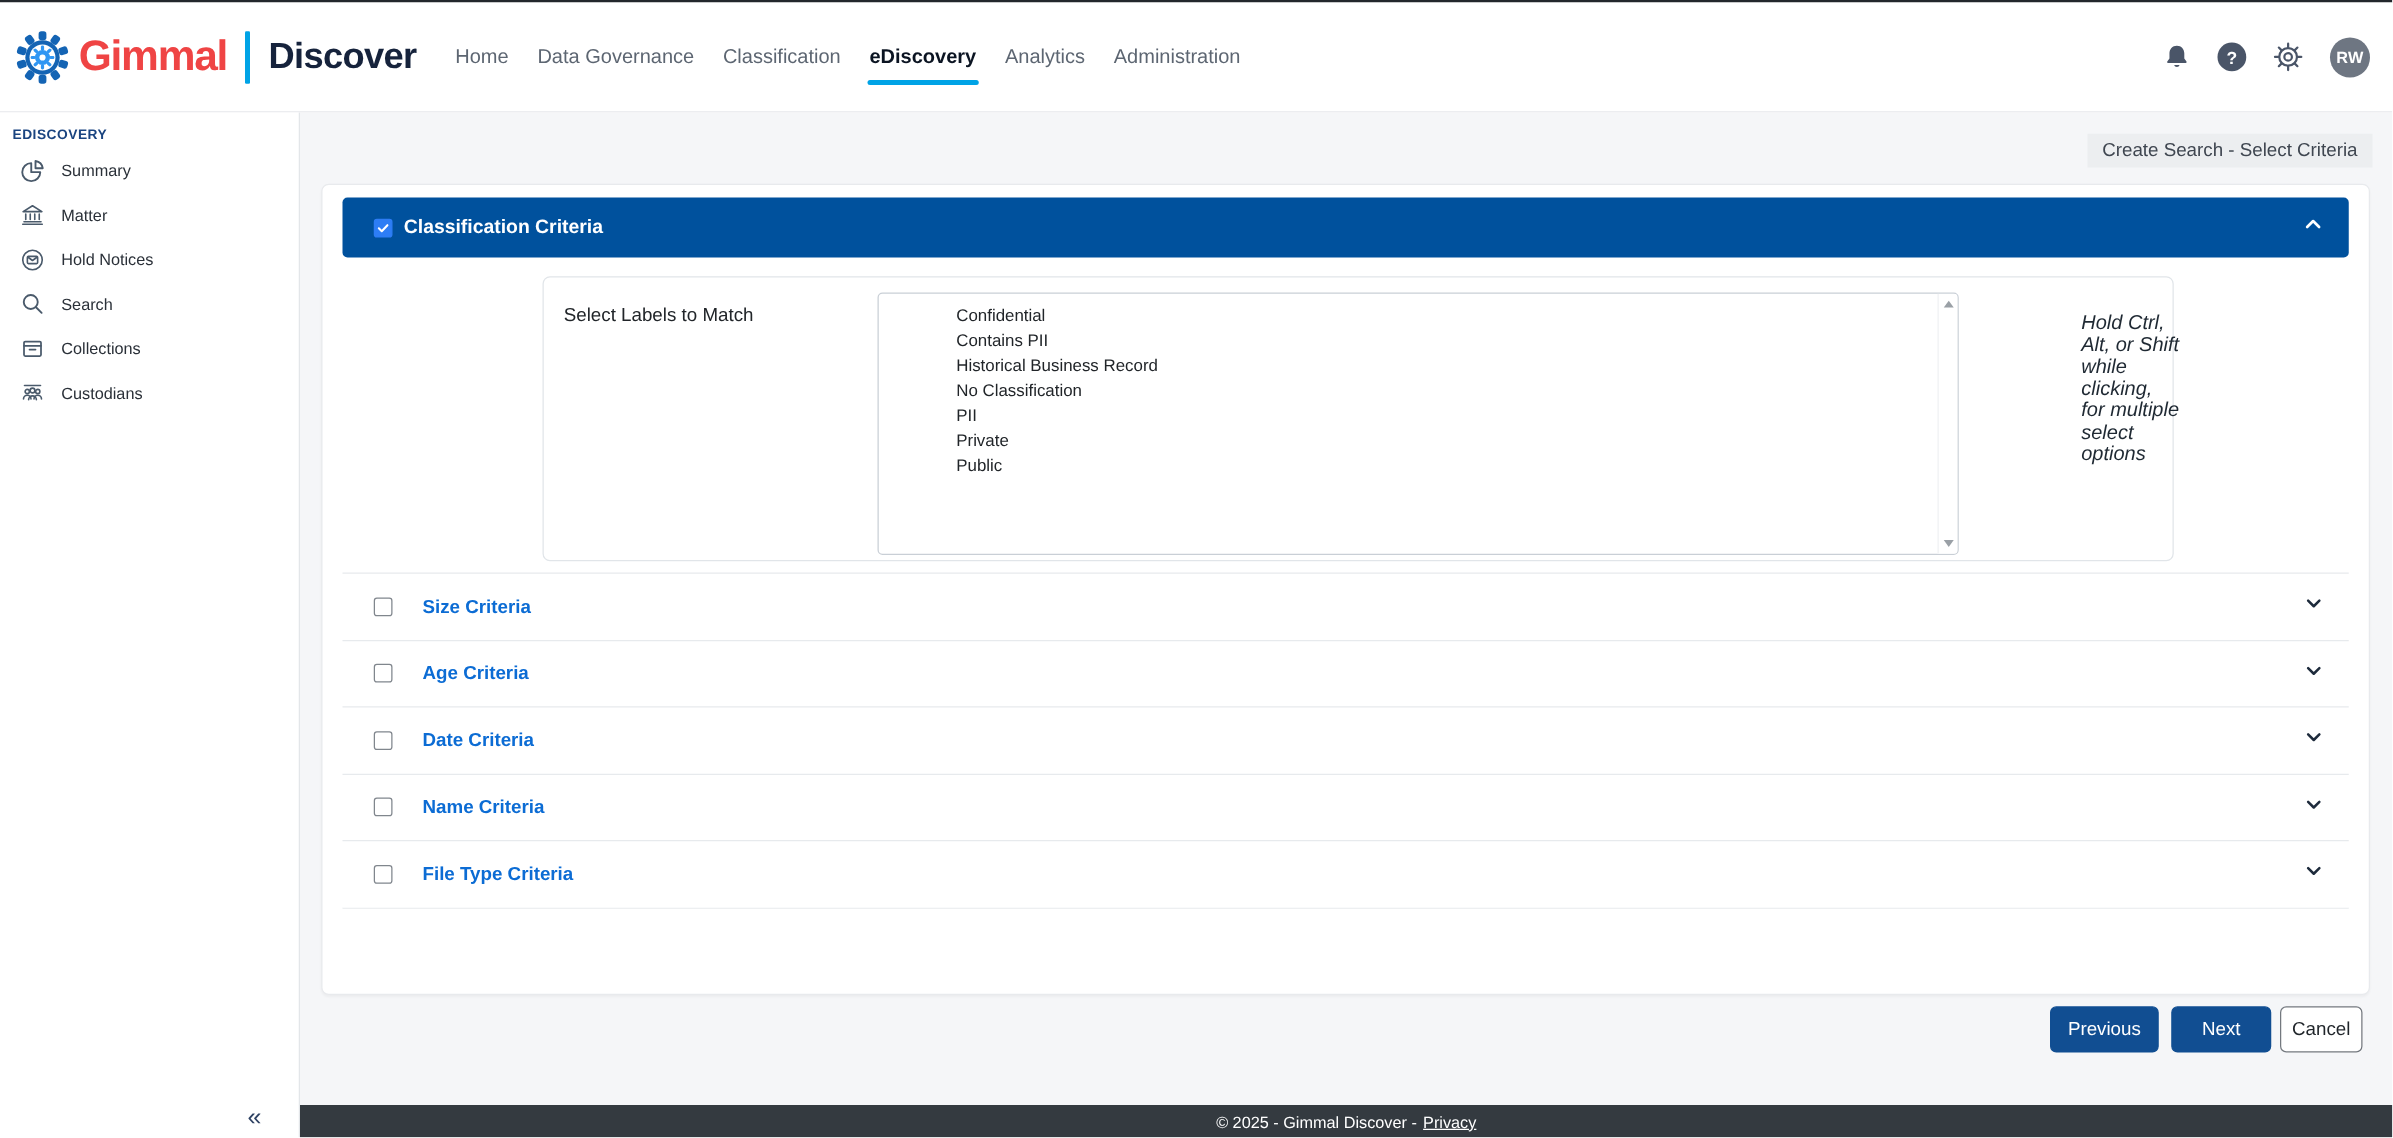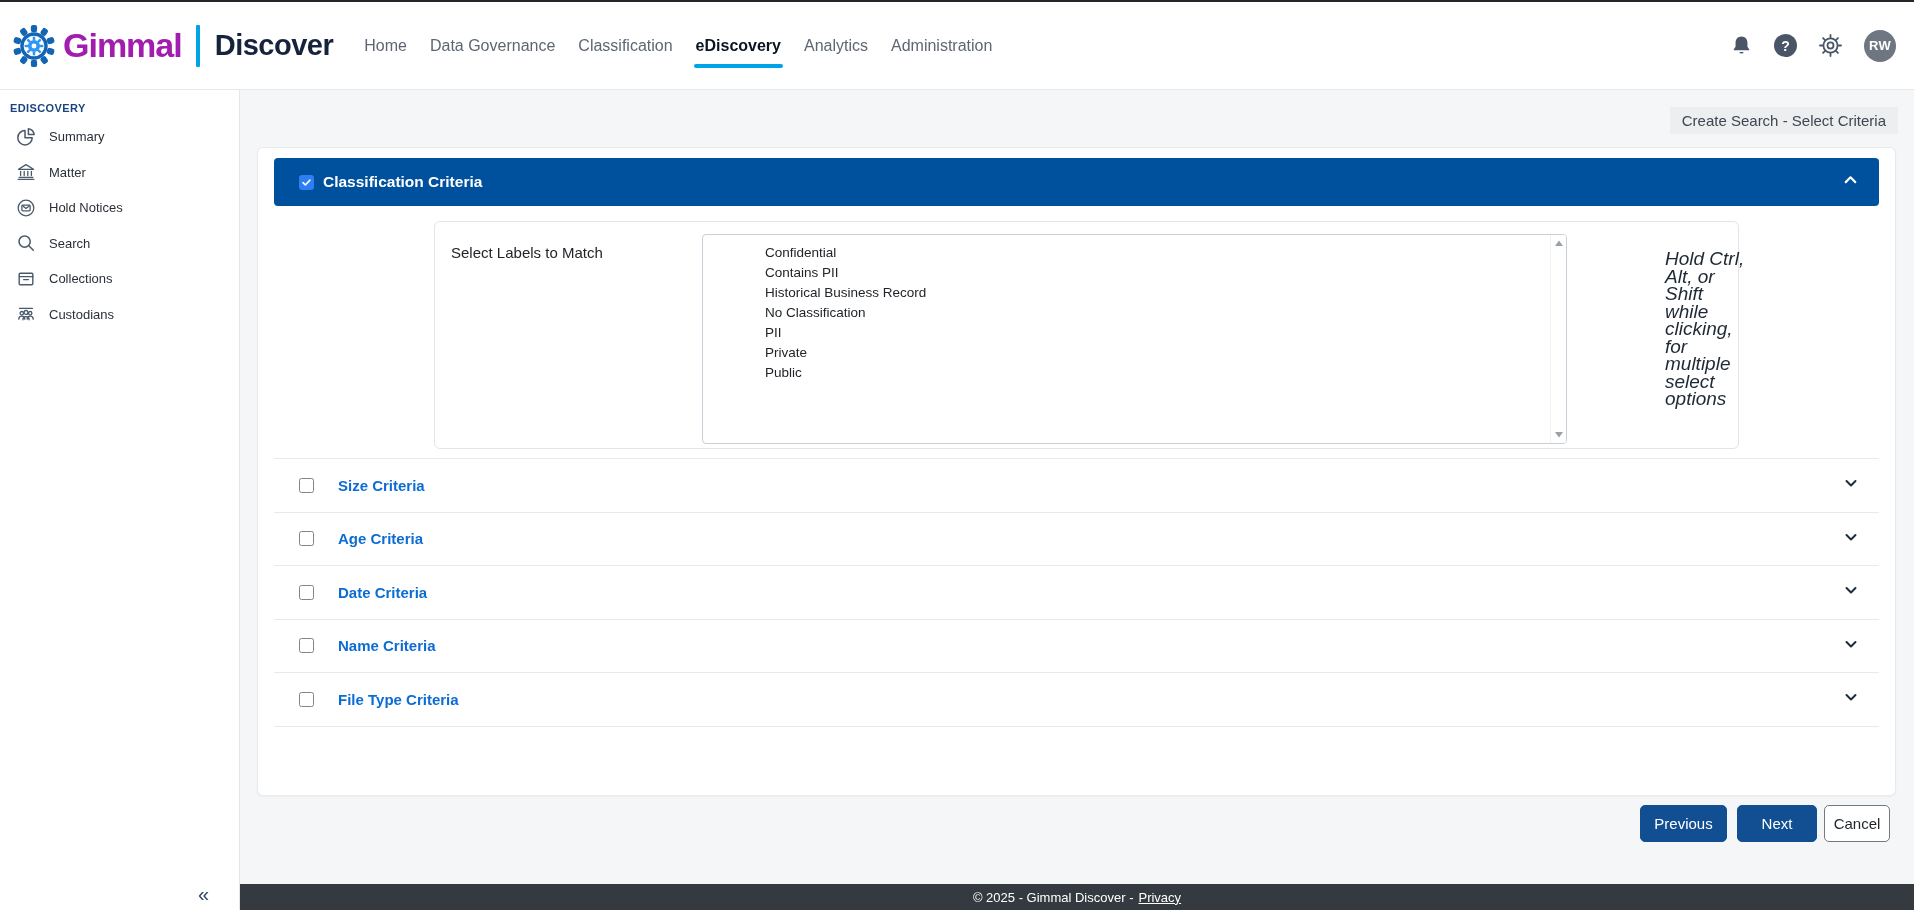--- a/index.html
+++ b/index.html
@@ -6,21 +6,21 @@
   html,body { width:1914px; height:910px; font-family:"Liberation Sans","DejaVu Sans",sans-serif; background:#fff; }
   #app { position:relative; width:1914px; height:910px; overflow:hidden; background:#fff; }
 
   
   .top-strip { position:absolute; left:0; top:0; width:1914px; height:2px; background:#23272c; }
 
   
   .header { position:absolute; left:0; top:2px; width:1914px; height:88px; background:#fff;
             border-bottom:1px solid #e6e8eb; display:flex; align-items:center; }
   .logo-group { display:flex; align-items:center; margin-left:12px; }
-  .brand-text { font-size:34px; font-weight:700; color:#a21caf; letter-spacing:-1px; margin-left:7px; }
+  .brand-text { font-size:34px; font-weight:700; color:#ef4444; letter-spacing:-1px; margin-left:7px; }
   .logo-divider { width:4px; height:42px; background:#00a3e6; margin:0 15px 0 14px; border-radius:1px; }
   .product-text { font-size:29px; font-weight:600; color:#16233c; letter-spacing:-0.5px; }
   .nav { display:flex; align-items:center; gap:23px; margin-left:31px; }
   .nav-item { font-size:16px; color:#5d6672; cursor:pointer; position:relative; white-space:nowrap; }
   .nav-item.active { color:#0b1422; font-weight:700; }
   .nav-item.active::after { content:""; position:absolute; left:-2px; right:-2px; bottom:-13px; height:4px; background:#00a3e6; border-radius:2px; }
   .header-actions { margin-left:auto; margin-right:18px; display:flex; align-items:center; gap:21px; }
   .icon-btn { display:flex; align-items:center; justify-content:center; cursor:pointer; }
   .help-circle { width:23px; height:23px; border-radius:50%; background:#4a5568; color:#fff; font-size:14px;
                  font-weight:700; display:flex; align-items:center; justify-content:center; }
@@ -58,21 +58,21 @@
   .select-panel { position:absolute; left:176px; top:73px; width:1305px; height:228px;
                   border:1px solid #e1e5e9; border-radius:6px; background:#fff; }
   .select-label { position:absolute; left:16px; top:22px; font-size:15px; color:#212529; }
   .listbox { position:absolute; left:267px; top:12px; width:865px; height:210px; border:1px solid #c9cfd6;
              border-radius:4px; background:#fff; overflow:hidden; }
   .listbox-options { padding:8px 14px 0 14px; }
   .listbox .option { font-size:13.5px; line-height:20px; color:#212529; cursor:pointer; white-space:nowrap;margin-left:48px; }
   .listbox-scrollbar { position:absolute; right:0; top:0; width:16px; height:100%; background:#fff;
                        border-left:1px solid #f0f1f3; display:flex; flex-direction:column;
                        justify-content:space-between; align-items:center; padding:4px 0; cursor:pointer; }
-  .hint-text { position:absolute; left:1230px; top:28px; width:80px; font-size:19px; font-style:italic;
+  .hint-text { position:absolute; left:1230px; top:28px; width:80px; font-size:16px; font-style:italic;
                color:#1f2933; line-height:17.5px; }
 
   .criteria-rows { position:absolute; left:16px; top:310px; right:16px; border-bottom:1px solid #e7eaed; }
   .criteria-row { height:53.5px; border-top:1px solid #e7eaed; display:flex; align-items:center;
                   padding-left:25px; position:relative; cursor:pointer; background:#fff;gap:16px; }
   .criteria-row .row-label { font-size:15px; font-weight:700; color:#0c6cd4; margin-left:8px; }
 
   .btn { position:absolute; top:715px; height:37px; border-radius:5px; font-size:15px;
          display:flex; align-items:center; justify-content:center; cursor:pointer;
          font-family:"Liberation Sans","DejaVu Sans",sans-serif; }

